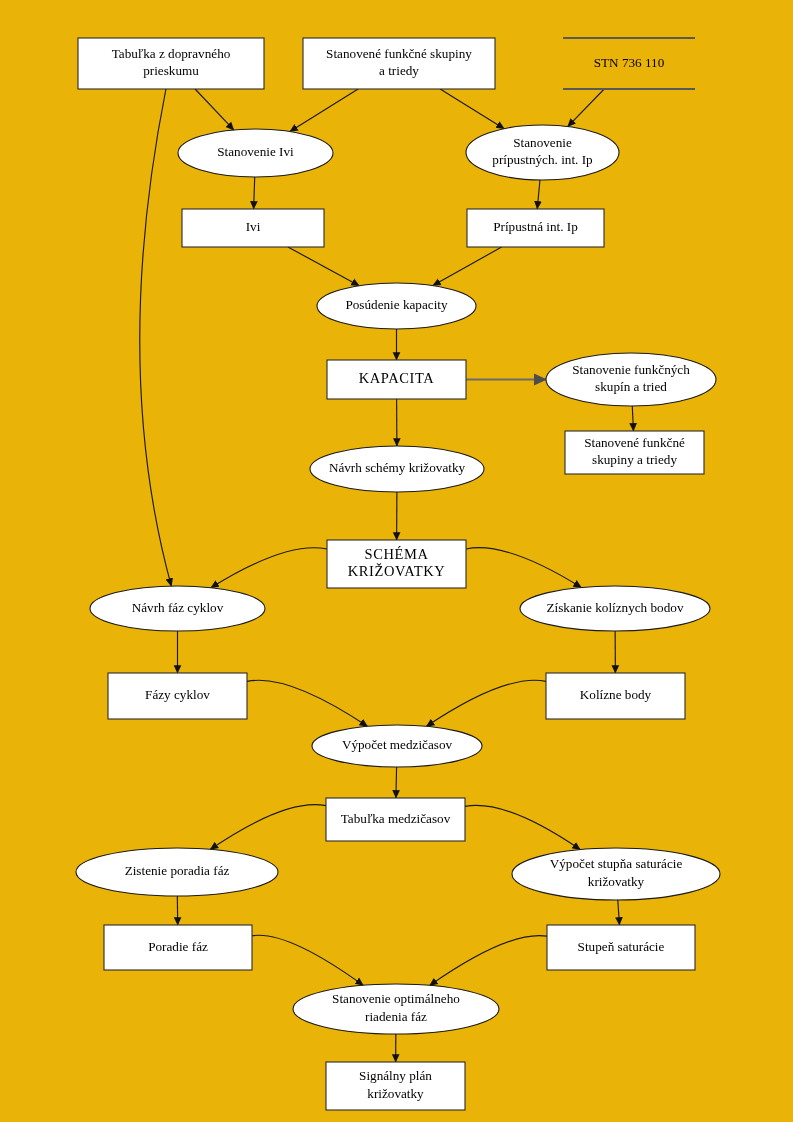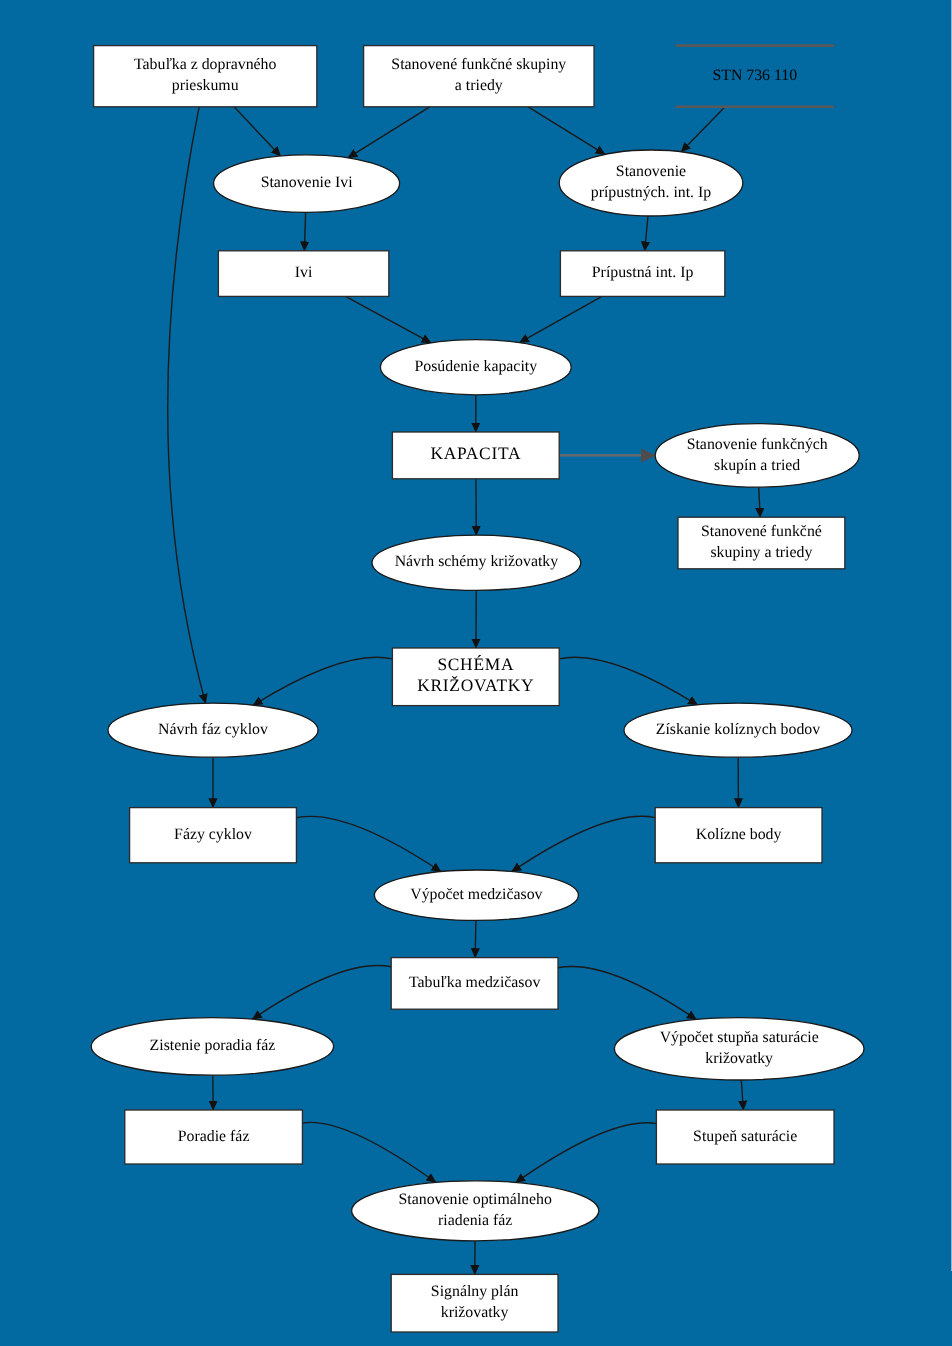--- a/index.html
+++ b/index.html
@@ -7,21 +7,21 @@
     padding: 0;
     background: #ffffff;
   }
   body {
     font-family: "Liberation Serif", "DejaVu Serif", serif;
   }
   #canvas {
     position: relative;
     width: 793px;
     height: 1122px;
-    background: #0369a1;
+    background: #eab308;
     overflow: hidden;
   }
   svg#flow {
     position: absolute;
     left: 0;
     top: 0;
     width: 793px;
     height: 1122px;
   }
   .node-rect {

